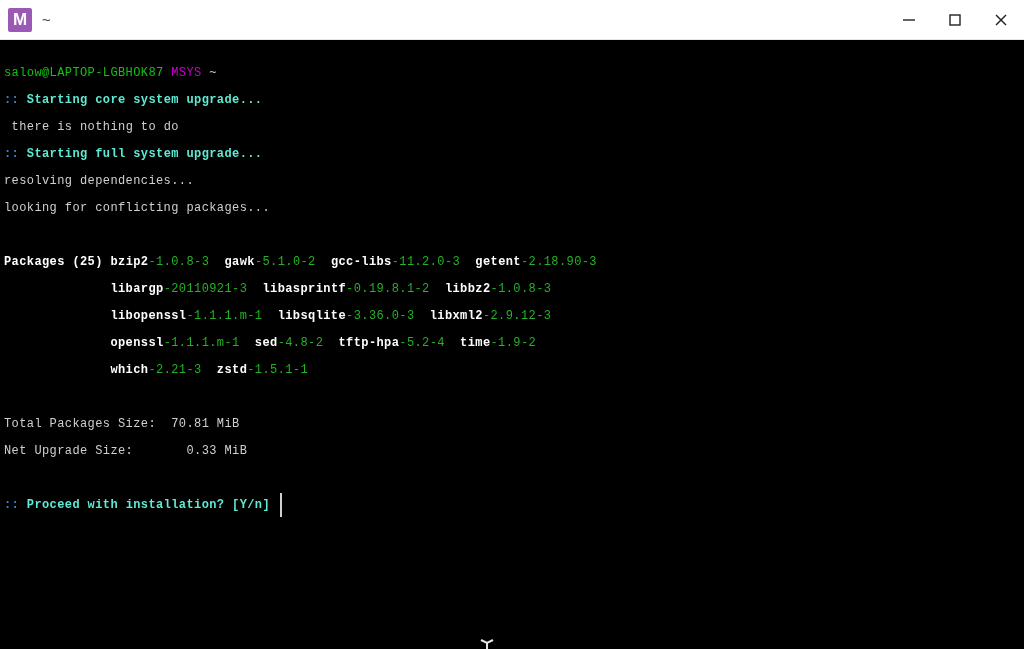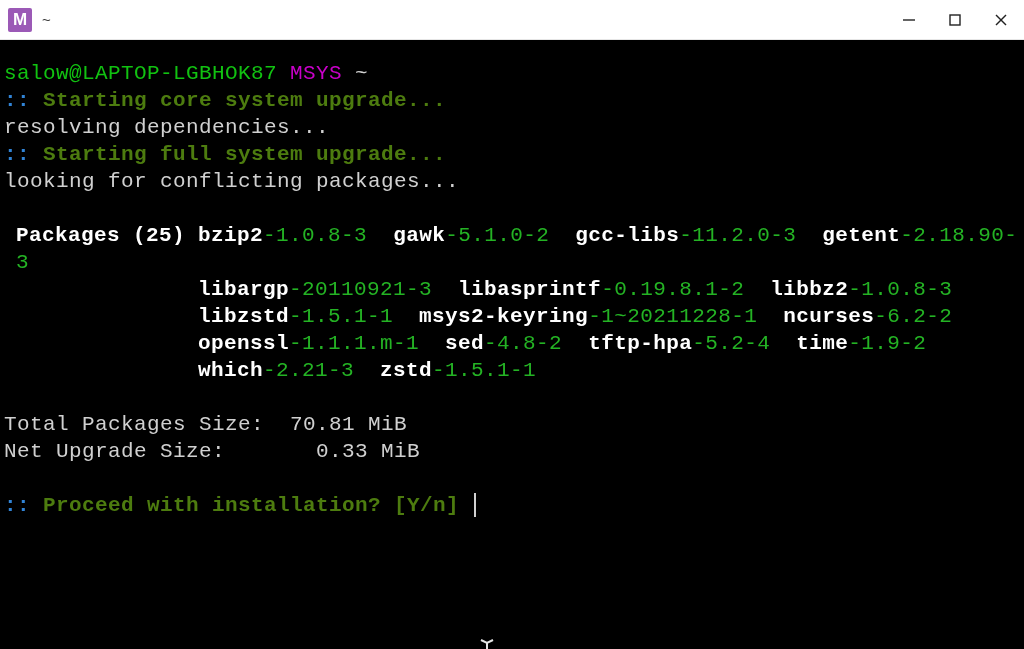--- a/index.html
+++ b/index.html
@@ -22,31 +22,31 @@
   }
   .titlebar .spacer { flex: 1; }
   .win-btn {
     width: 46px; height: 40px; display: flex; align-items: center; justify-content: center;
     color: #222; font-size: 14px; font-family: "Segoe UI Symbol", Arial, sans-serif;
   }
   .win-btn svg { stroke: #222; }
   .terminal {
     flex: 1; background: #000; padding: 20px 4px 14px 4px;
     font-family: "Consolas", "Courier New", monospace;
-    font-size: 21px; line-height: 27px; color: #d0d0d0;
+    font-size: 12px; line-height: 27px; color: #d0d0d0;
     letter-spacing: 0.4px; overflow: hidden; position: relative;
   }
   .line { white-space: pre-wrap; color: #d0d0d0; }
   .user { color: #11c211; }
   .msys { color: #c900c9; }
   .tilde { color: #d0d0d0; }
   .dcolon { color: #3184d6; font-weight: bold; }
-  .bold { font-weight: bold; color: #4d7c0f; }
+  .bold { font-weight: bold; color: #5eead4; }
   .boldwhite { font-weight: bold; color: #ffffff; }
-  .pkg-block { margin-left: 12px; }
+  .pkg-block { margin-left: 0; }
   .pkg-name { color: #ffffff; font-weight: bold; }
   .pkg-ver  { color: #24b324; }
   .cursor {
     display: inline-block; width: 2px; height: 24px; background: #d0d0d0;
     vertical-align: middle; margin-left: 2px;
     animation: blink 1s step-end infinite;
   }
   @keyframes blink { 50% { opacity: 0; } }
   .big-caret {
     position: absolute;
@@ -84,32 +84,33 @@
     </div>
   </div>
 
   <div class="terminal">
 
     <div class="line"><span class="user">salow@LAPTOP-LGBHOK87</span> <span class="msys">MSYS</span> <span class="tilde">~</span></div>
 
 
     <div class="line"><span class="dcolon">::</span> <span class="bold">Starting core system upgrade...</span></div>
 
+    <div class="line"> there is nothing to do</div>
+
+    <div class="line"><span class="dcolon">::</span> <span class="bold">Starting full system upgrade...</span></div>
 
     <div class="line">resolving dependencies...</div>
-
-    <div class="line"><span class="dcolon">::</span> <span class="bold">Starting full system upgrade...</span></div>
     <div class="line">looking for conflicting packages...</div>
 
     <div class="blank"></div>
 
     <div class="pkg-block">
       <div class="line"><span class="boldwhite">Packages</span> <span class="boldwhite">(25)</span> <span id="pkg-row-0"><span class="pkg-name">bzip2</span><span class="pkg-ver">-1.0.8-3</span>  <span class="pkg-name">gawk</span><span class="pkg-ver">-5.1.0-2</span>  <span class="pkg-name">gcc-libs</span><span class="pkg-ver">-11.2.0-3</span>  <span class="pkg-name">getent</span><span class="pkg-ver">-2.18.90-3</span></span></div>
       <div class="line"><span style="visibility:hidden">Packages (25) </span><span id="pkg-row-2"><span class="pkg-name">libargp</span><span class="pkg-ver">-20110921-3</span>  <span class="pkg-name">libasprintf</span><span class="pkg-ver">-0.19.8.1-2</span>  <span class="pkg-name">libbz2</span><span class="pkg-ver">-1.0.8-3</span></span></div>
-      <div class="line"><span style="visibility:hidden">Packages (25) </span><span id="pkg-row-5"><span class="pkg-name">libzstd</span><span class="pkg-ver">-1.5.1-1</span>  <span class="pkg-name">msys2-keyring</span><span class="pkg-ver">-1~20211228-1</span>  <span class="pkg-name">ncurses</span><span class="pkg-ver">-6.2-2</span></span></div>
+      <div class="line"><span style="visibility:hidden">Packages (25) </span><span id="pkg-row-4"><span class="pkg-name">libopenssl</span><span class="pkg-ver">-1.1.1.m-1</span>  <span class="pkg-name">libsqlite</span><span class="pkg-ver">-3.36.0-3</span>  <span class="pkg-name">libxml2</span><span class="pkg-ver">-2.9.12-3</span></span></div>
       <div class="line"><span style="visibility:hidden">Packages (25) </span><span id="pkg-row-6"><span class="pkg-name">openssl</span><span class="pkg-ver">-1.1.1.m-1</span>  <span class="pkg-name">sed</span><span class="pkg-ver">-4.8-2</span>  <span class="pkg-name">tftp-hpa</span><span class="pkg-ver">-5.2-4</span>  <span class="pkg-name">time</span><span class="pkg-ver">-1.9-2</span></span></div>
       <div class="line"><span style="visibility:hidden">Packages (25) </span><span id="pkg-row-7"><span class="pkg-name">which</span><span class="pkg-ver">-2.21-3</span>  <span class="pkg-name">zstd</span><span class="pkg-ver">-1.5.1-1</span></span></div>
     </div>
 
     <div class="blank"></div>
 
     <div class="line sizes"><span>Total Packages Size:</span>  <span>70.81 MiB</span></div>
     <div class="line sizes"><span>Net Upgrade Size:</span>      <span> 0.33 MiB</span></div>
 
     <div class="blank"></div>

